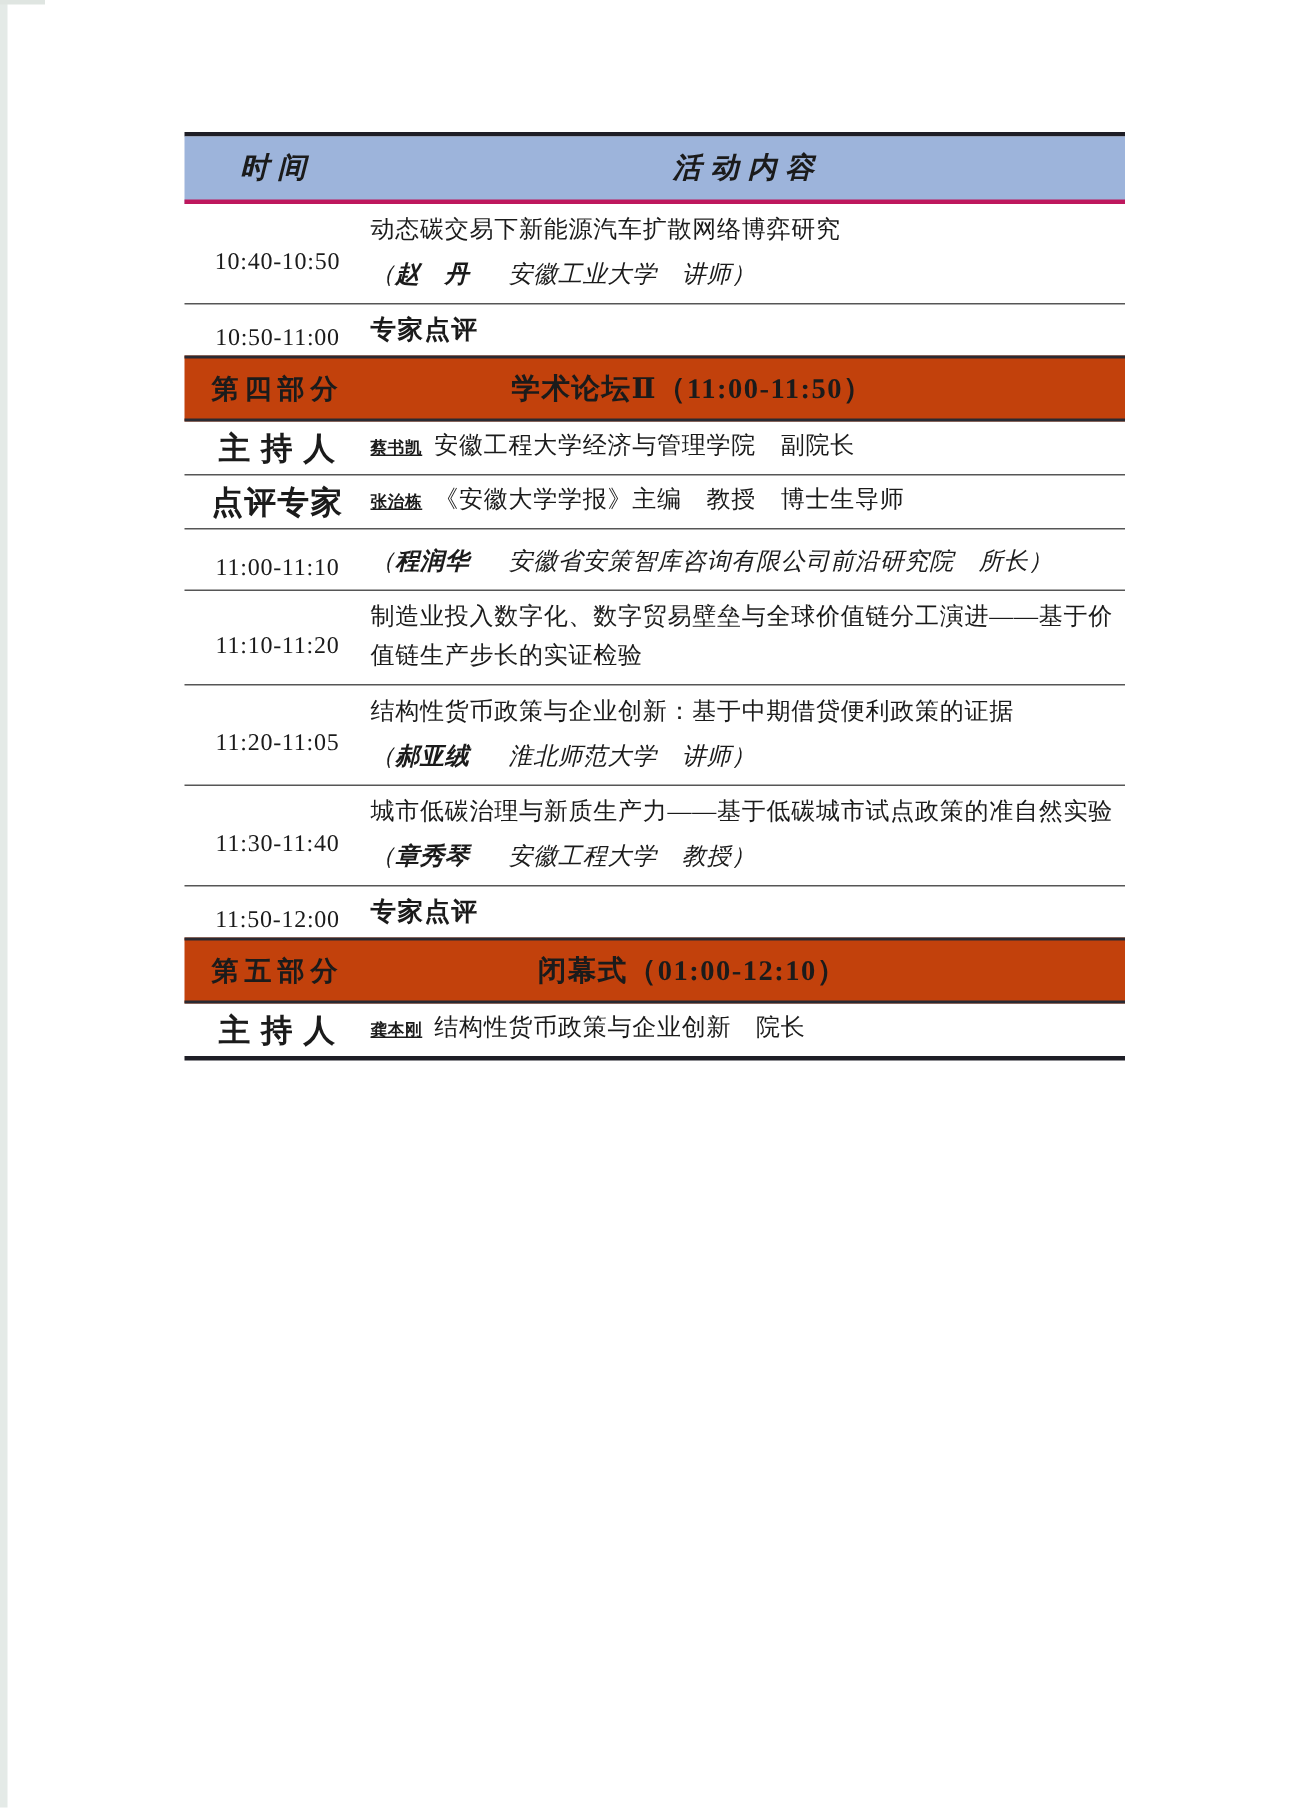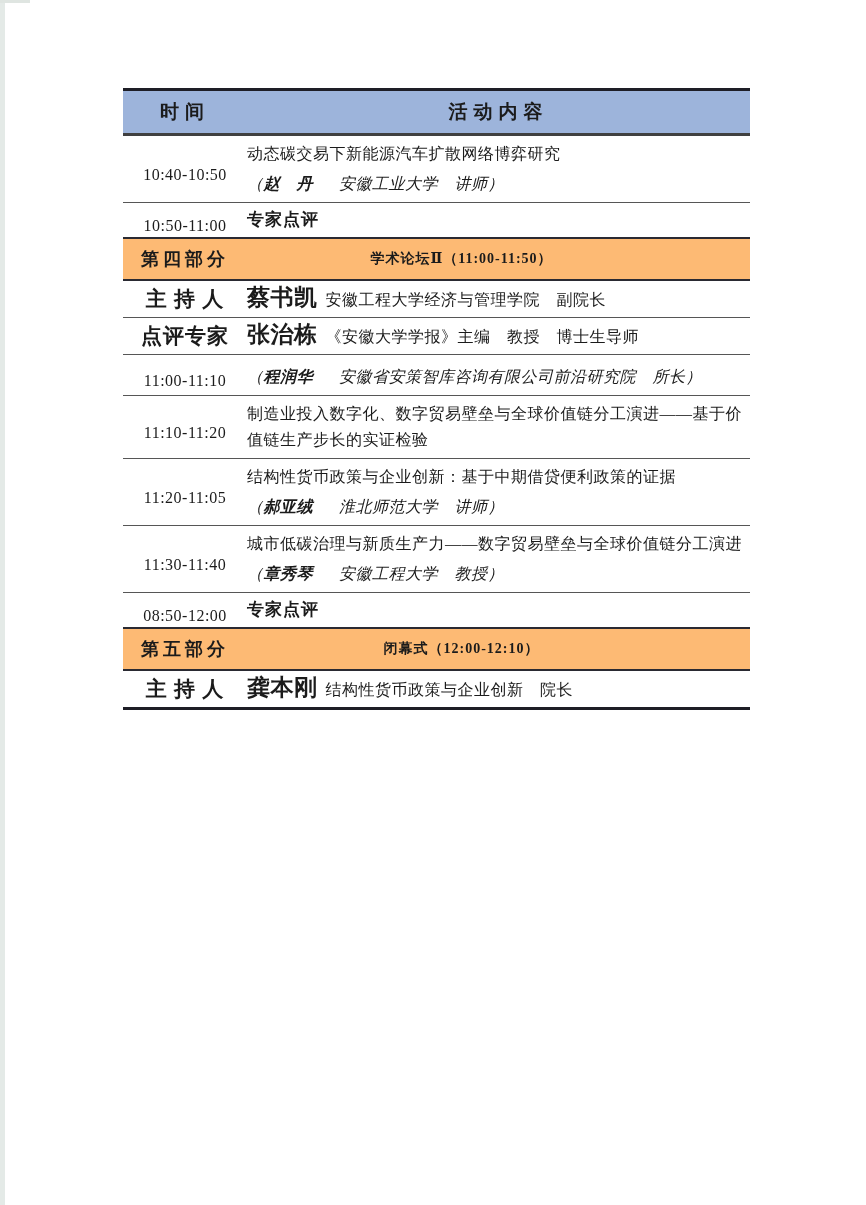--- a/index.html
+++ b/index.html
@@ -21,23 +21,23 @@
   }
   .agenda {
     position: absolute; left: 123px; top: 88px; width: 627px;
     border-top: 3px solid #1e1e26;
     border-bottom: 3px solid #1e1e26;
   }
   
   .hdr {
     display: flex; align-items: center;
     background: #9db4db;
-    border-bottom: 3px solid #404040;
+    border-bottom: 3px solid #be185d;
     height: 42px;
-    font-weight: bold; font-size: 19px;
+    font-weight: bold; font-size: 19px; font-style: italic;
   }
   .hdr-time { width: 124px; text-align: center; letter-spacing: 6px; }
   .hdr-content { flex: 1; text-align: center; letter-spacing: 6px; }
 
   
   .row { display: flex; }
   .sep { border-bottom: 1px solid #565656; }
   .time {
     width: 124px; flex: 0 0 124px;
     display: flex; align-items: center; justify-content: center;
@@ -53,36 +53,36 @@
 
   
   .note-content {
     flex: 1; padding: 4px 0;
     font-weight: bold; font-size: 17px; line-height: 26px; letter-spacing: 1px;
   }
 
   
   .band {
     display: flex; align-items: center;
-    background: #fdba74;
+    background: #c2410c;
     border-top: 2px solid #2a2a32;
     border-bottom: 2px solid #2a2a32;
     height: 40px; font-weight: bold;
   }
   .band-label { width: 130px; padding-left: 18px; font-size: 18px; letter-spacing: 4px; }
-  .band-title { flex: 1; text-align: center; font-size: 14px; letter-spacing: 1px; padding-right: 98px; }
+  .band-title { flex: 1; text-align: center; font-size: 19px; letter-spacing: 1px; padding-right: 98px; }
 
   
   .role-label {
     width: 124px; flex: 0 0 124px;
     display: flex; align-items: center; justify-content: center;
     font-weight: bold; font-size: 21px; letter-spacing: 1px;
   }
   .role-content { flex: 1; padding: 4px 8px 4px 0; font-size: 16px; line-height: 26px; letter-spacing: 0.5px; }
-  .r-name { font-weight: bold; font-size: 23px; margin-right: 8px; }
+  .r-name { font-weight: bold; font-size: 11px; margin-right: 8px; text-decoration: underline; }
 </style>
 </head>
 <body>
 
 <div class="edge-left"></div>
 <div class="edge-top"></div>
 
 <div class="agenda">
 
   <div class="hdr">
@@ -136,33 +136,33 @@
     <div class="time">11:20-11:05</div>
     <div class="content">
       <div class="title">结构性货币政策与企业创新：基于中期借贷便利政策的证据</div>
       <div class="presenter"><span>（</span><span class="p-name">郝亚绒</span><span>淮北师范大学　讲师</span><span>）</span></div>
     </div>
   </div>
 
   <div class="row sep">
     <div class="time">11:30-11:40</div>
     <div class="content">
-      <div class="title">城市低碳治理与新质生产力——数字贸易壁垒与全球价值链分工演进</div>
+      <div class="title">城市低碳治理与新质生产力——基于低碳城市试点政策的准自然实验</div>
       <div class="presenter"><span>（</span><span class="p-name">章秀琴</span><span>安徽工程大学　教授</span><span>）</span></div>
     </div>
   </div>
 
   <div class="row">
-    <div class="time">08:50-12:00</div>
+    <div class="time">11:50-12:00</div>
     <div class="note-content">专家点评</div>
   </div>
 
   <div class="band">
     <div class="band-label">第五部分</div>
-    <div class="band-title">闭幕式（12:00-12:10）</div>
+    <div class="band-title">闭幕式（01:00-12:10）</div>
   </div>
 
   <div class="row">
     <div class="role-label">主 持 人</div>
     <div class="role-content"><span class="r-name">龚本刚</span><span>结构性货币政策与企业创新　院长</span></div>
   </div>
 
 </div>
 
 </body></html>

